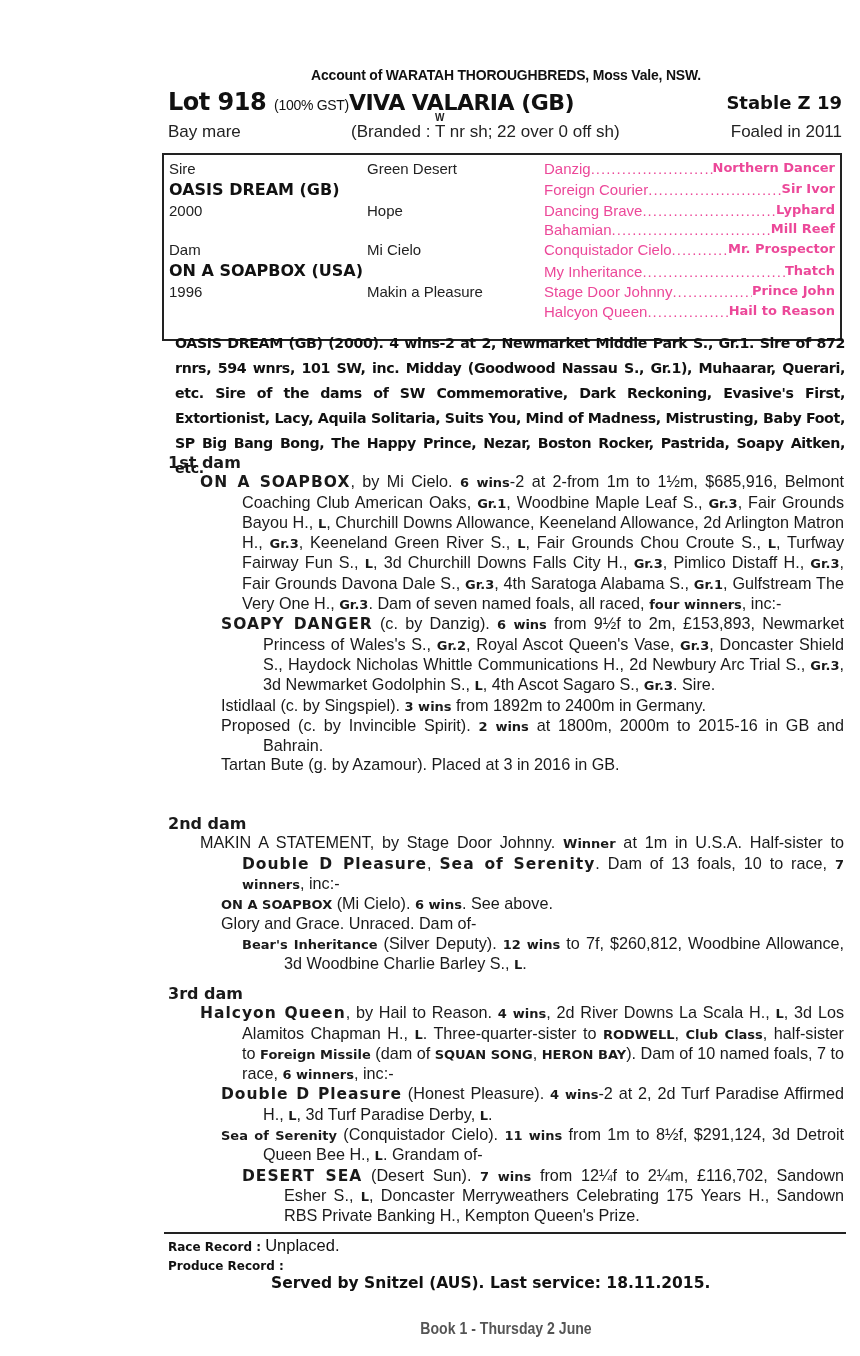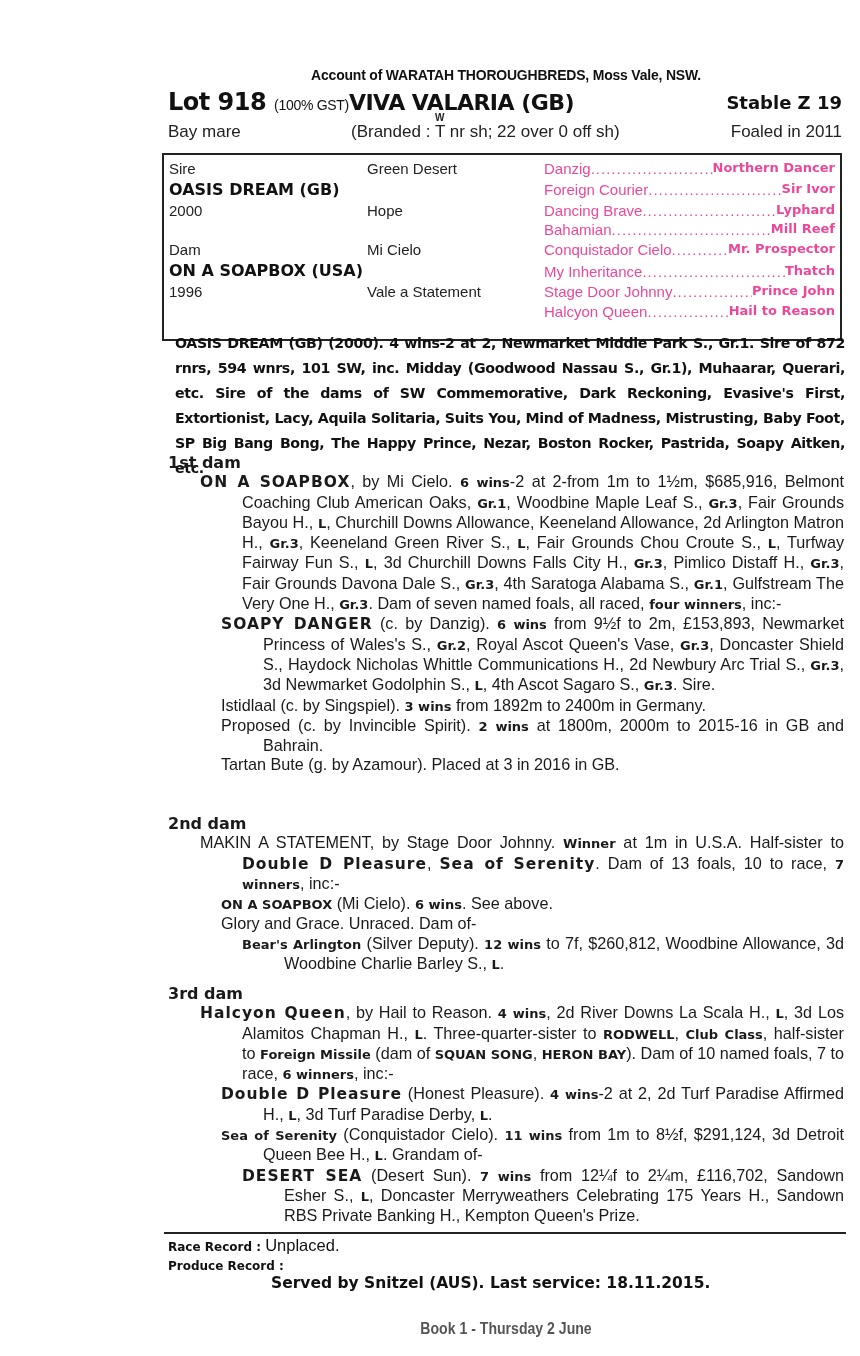--- a/index.html
+++ b/index.html
@@ -68,21 +68,21 @@
     <div class="ped-cell" style="left:5px;top:5px">Sire</div>
     <div class="ped-cell ped-bold" style="left:5px;top:25px">OASIS DREAM (GB)</div>
     <div class="ped-cell" style="left:5px;top:47px">2000</div>
     <div class="ped-cell" style="left:203px;top:5px">Green Desert</div>
     <div class="ped-cell" style="left:203px;top:47px">Hope</div>
 
     <div class="ped-cell" style="left:5px;top:86px">Dam</div>
     <div class="ped-cell ped-bold" style="left:5px;top:106px">ON A SOAPBOX (USA)</div>
     <div class="ped-cell" style="left:5px;top:128px">1996</div>
     <div class="ped-cell" style="left:203px;top:86px">Mi Cielo</div>
-    <div class="ped-cell" style="left:203px;top:128px">Vale a Statement</div>
+    <div class="ped-cell" style="left:203px;top:128px">Makin a Pleasure</div>
 
     <div class="gp" style="top:5px">
         <span class="a">Danzig</span>
         <span class="dots"></span>
         <span class="b">Northern Dancer</span>
       </div>
     <div class="gp" style="top:26px">
         <span class="a">Foreign Courier </span>
         <span class="dots"></span>
         <span class="b">Sir Ivor</span>
@@ -128,21 +128,21 @@
     <div class="para l1"><span>Istidlaal (c. by Singspiel). </span><span class="b">3 wins</span><span> from 1892m to 2400m in Germany.</span></div>
     <div class="para l1"><span>Proposed (c. by Invincible Spirit). </span><span class="b">2 wins</span><span> at 1800m, 2000m to 2015-16 in GB and Bahrain.</span></div>
     <div class="para l1"><span>Tartan Bute (g. by Azamour). Placed at 3 in 2016 in GB.</span></div>
   </div>
 
   <div class="section" style="top:814px">
     <div class="h">2nd dam</div>
     <div class="para l0"><span>MAKIN A STATEMENT, by Stage Door Johnny. </span><span class="b">Winner</span><span> at 1m in U.S.A. Half-sister to </span><span class="bw">Double D Pleasure</span><span>, </span><span class="bw">Sea of Serenity</span><span>. Dam of 13 foals, 10 to race, </span><span class="b">7 winners</span><span>, inc:-</span></div>
     <div class="para l1"><span class="b">ON A SOAPBOX</span><span> (Mi Cielo). </span><span class="b">6 wins</span><span>. See above.</span></div>
     <div class="para l1"><span>Glory and Grace. Unraced. Dam of-</span></div>
-    <div class="para l2"><span class="b">Bear's Arlington</span><span> (Silver Deputy). </span><span class="b">12 wins</span><span> to 7f, $260,812, Woodbine Allowance, 3d Woodbine Charlie Barley S., </span><span class="b">L</span><span>.</span></div>
+    <div class="para l2"><span class="b">Bear's Inheritance</span><span> (Silver Deputy). </span><span class="b">12 wins</span><span> to 7f, $260,812, Woodbine Allowance, 3d Woodbine Charlie Barley S., </span><span class="b">L</span><span>.</span></div>
   </div>
 
   <div class="section" style="top:984px">
     <div class="h">3rd dam</div>
     <div class="para l0"><span class="bw">Halcyon Queen</span><span>, by Hail to Reason. </span><span class="b">4 wins</span><span>, 2d River Downs La Scala H., </span><span class="b">L</span><span>, 3d Los Alamitos Chapman H., </span><span class="b">L</span><span>. Three-quarter-sister to </span><span class="b">RODWELL</span><span>, </span><span class="b">Club Class</span><span>, half-sister to </span><span class="b">Foreign Missile</span><span> (dam of </span><span class="b">SQUAN SONG</span><span>, </span><span class="b">HERON BAY</span><span>). Dam of 10 named foals, 7 to race, </span><span class="b">6 winners</span><span>, inc:-</span></div>
     <div class="para l1"><span class="bw">Double D Pleasure</span><span> (Honest Pleasure). </span><span class="b">4 wins</span><span>-2 at 2, 2d Turf Paradise Affirmed H., </span><span class="b">L</span><span>, 3d Turf Paradise Derby, </span><span class="b">L</span><span>.</span></div>
     <div class="para l1"><span class="b">Sea of Serenity</span><span> (Conquistador Cielo). </span><span class="b">11 wins</span><span> from 1m to 8½f, $291,124, 3d Detroit Queen Bee H., </span><span class="b">L</span><span>. Grandam of-</span></div>
     <div class="para l2"><span class="bw">DESERT SEA</span><span> (Desert Sun). </span><span class="b">7 wins</span><span> from 12¼f to 2¼m, £116,702, Sandown Esher S., </span><span class="b">L</span><span>, Doncaster Merryweathers Celebrating 175 Years H., Sandown RBS Private Banking H., Kempton Queen's Prize.</span></div>
   </div>
 

